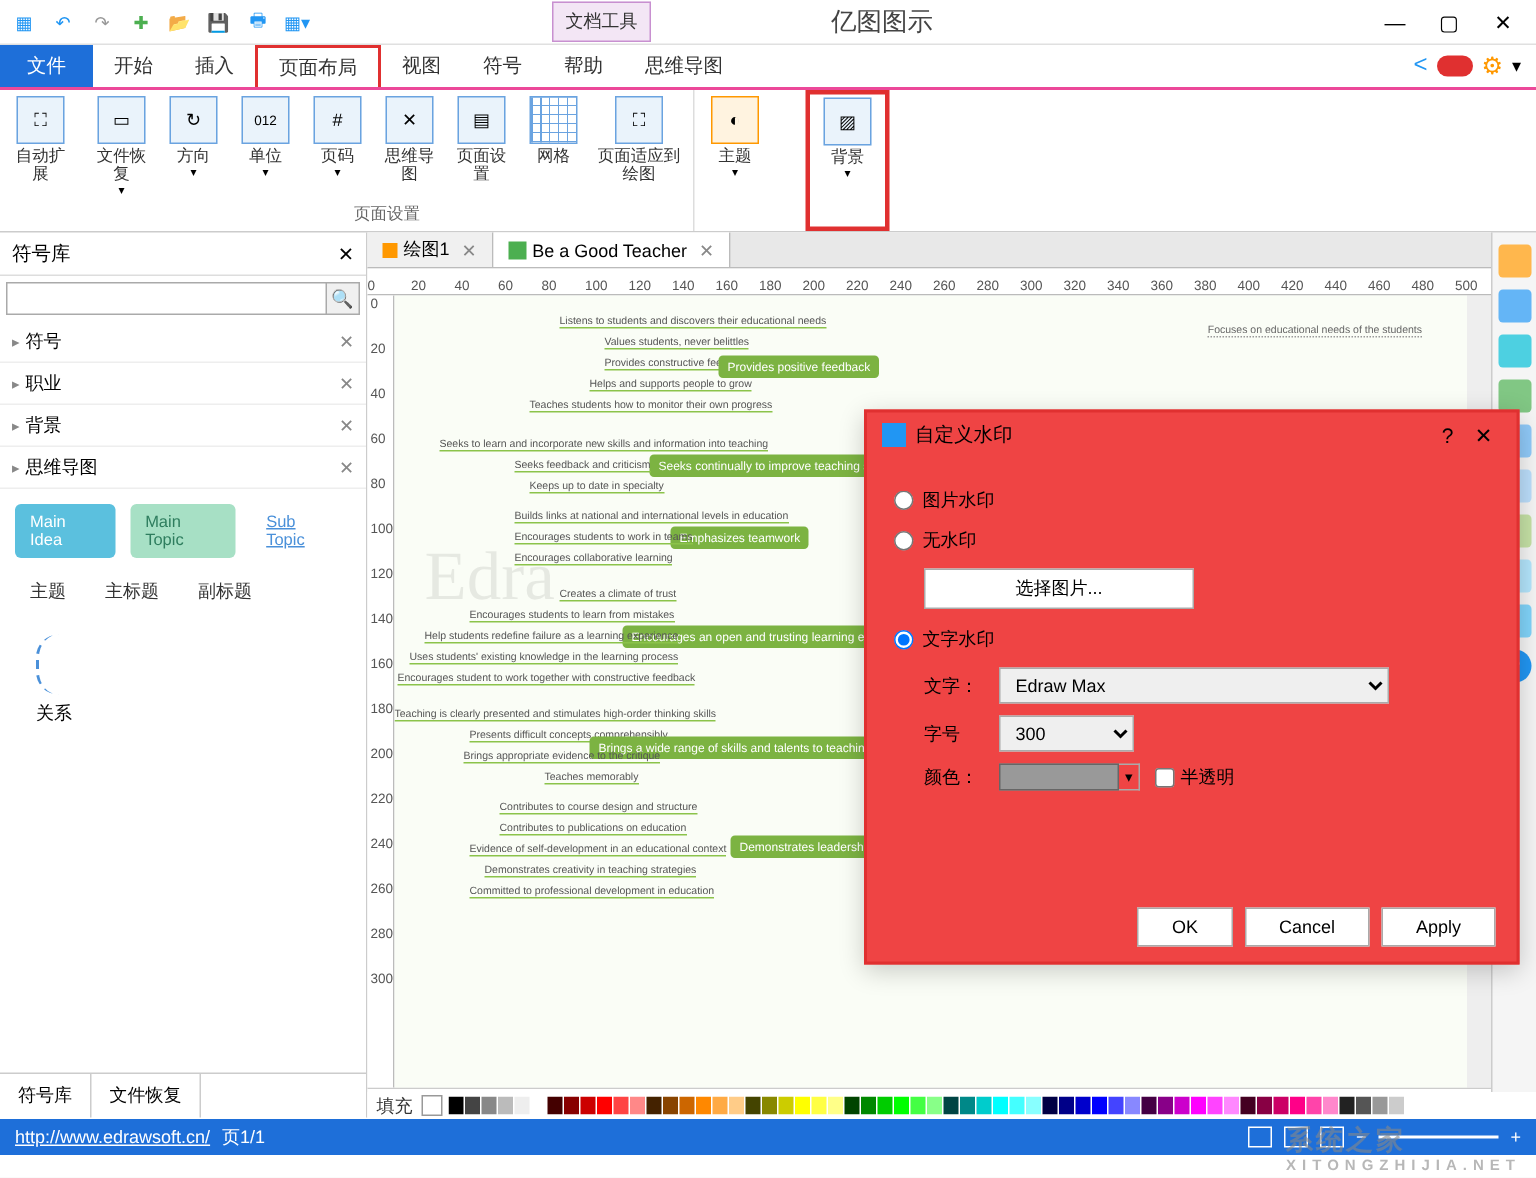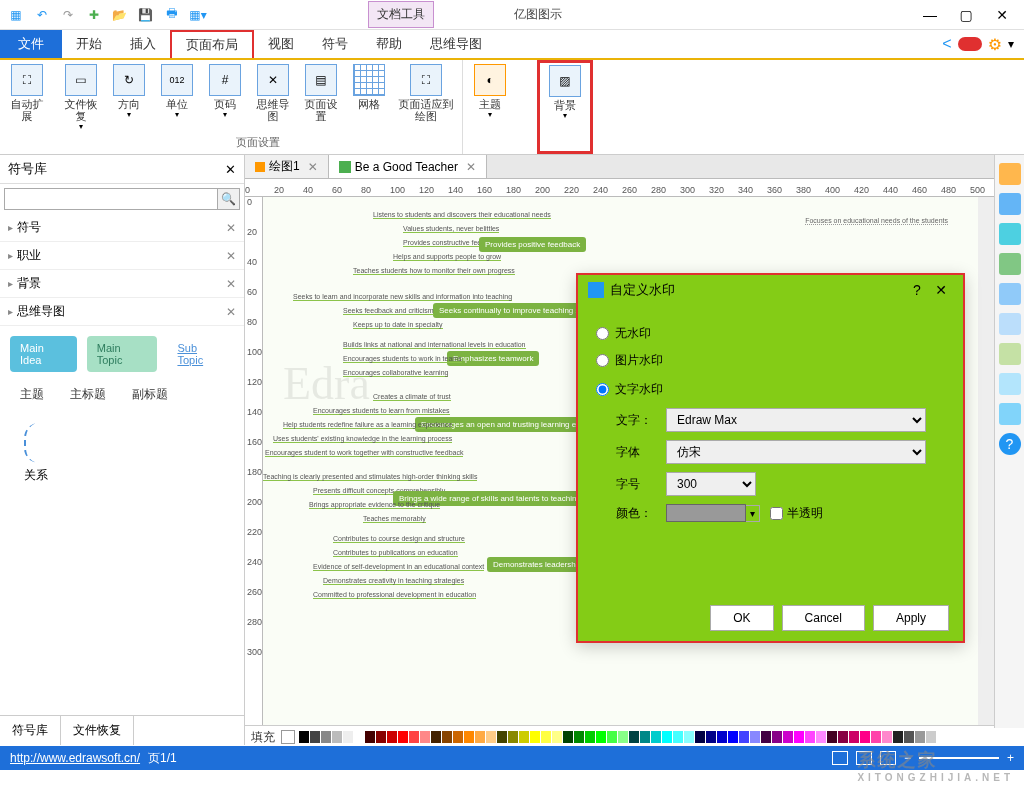--- a/index.html
+++ b/index.html
@@ -3,26 +3,26 @@
 <meta charset="utf-8">
 <style>
 * { margin: 0; padding: 0; box-sizing: border-box; font-family: "Microsoft YaHei", sans-serif; }
 body { width: 1024px; height: 785px; background: #fff; overflow: hidden; font-size: 12px; position: relative; }
 
 
 .title-bar { height: 30px; background: #fff; display: flex; align-items: center; border-bottom: 1px solid #e0e0e0; }
 .qat { display: flex; align-items: center; padding: 0 6px; gap: 6px; }
 .qat-icon { width: 20px; height: 20px; display: flex; align-items: center; justify-content: center; cursor: pointer; }
 .doc-tools-tab { background: #f3e6f5; border: 1px solid #c890d0; padding: 4px 8px; font-size: 12px; color: #333; margin-left: 154px; }
-.app-title { margin-left: 80px; color: #444; font-size: 12px; }
+.app-title { margin-left: 120px; color: #444; font-size: 17px; }
 .window-controls { margin-left: auto; display: flex; align-items: center; gap: 8px; padding-right: 8px; }
 .window-controls span { width: 28px; height: 20px; display: flex; align-items: center; justify-content: center; cursor: pointer; font-size: 14px; }
 
 
-.ribbon-tabs { height: 30px; display: flex; align-items: stretch; border-bottom: 2px solid #eab308; }
+.ribbon-tabs { height: 30px; display: flex; align-items: stretch; border-bottom: 2px solid #ec4899; }
 .file-tab { background: #1e6fd9; color: #fff; padding: 6px 18px; font-size: 13px; display: flex; align-items: center; }
 .rtab { padding: 6px 14px; color: #333; font-size: 13px; display: flex; align-items: center; cursor: pointer; }
 .rtab.active { border: 2px solid #e03030; border-bottom: none; }
 .share-area { margin-left: auto; display: flex; align-items: center; gap: 6px; padding-right: 10px; }
 .share-area .share-icon { color: #2196f3; font-size: 16px; }
 .red-blob { width: 24px; height: 14px; background: #e03030; border-radius: 7px; }
 .gear-icon { color: #ff9800; font-size: 16px; }
 
 
 .ribbon-body { height: 95px; display: flex; border-bottom: 1px solid #ccc; position: relative; }
@@ -90,21 +90,21 @@
 
 
 .right-toolbar { width: 30px; background: #f5f5f5; border-left: 1px solid #ccc; display: flex; flex-direction: column; gap: 8px; padding-top: 8px; align-items: center; }
 .right-toolbar div { width: 22px; height: 22px; background: #ddd; border-radius: 3px; cursor: pointer; }
 .rt1 { background: #ffb74d !important; }
 .rt2 { background: #64b5f6 !important; }
 .rt3 { background: #81c784 !important; }
 .rt7 { background: #2196f3 !important; border-radius: 50% !important; color: #fff; display: flex; align-items: center; justify-content: center; font-size: 14px; }
 
 
-.dialog { position: absolute; left: 576px; top: 273px; width: 389px; height: 370px; background: #84cc16; border: 2px solid #e03030; box-shadow: 0 4px 16px rgba(0,0,0,0.2); z-index: 100; display: flex; flex-direction: column; }
+.dialog { position: absolute; left: 576px; top: 273px; width: 437px; height: 370px; background: #ef4444; border: 2px solid #e03030; box-shadow: 0 4px 16px rgba(0,0,0,0.2); z-index: 100; display: flex; flex-direction: column; }
 .dialog-title { height: 30px; display: flex; align-items: center; padding: 0 10px; }
 .dialog-title .ico { width: 16px; height: 16px; background: #2196f3; margin-right: 6px; }
 .dialog-title .t { font-size: 13px; }
 .dialog-title .spacer { flex: 1; }
 .dialog-title .help, .dialog-title .close { width: 24px; text-align: center; cursor: pointer; font-size: 14px; }
 .dialog-body { padding: 10px 18px; flex: 1; }
 .radio-row { display: flex; align-items: center; margin: 10px 0; font-size: 12px; }
 .radio-row input[type=radio] { margin-right: 6px; }
 .sub-section { padding-left: 20px; margin-bottom: 12px; }
 .btn-select-img { border: 1px solid #aaa; padding: 4px 60px; font-size: 12px; background: #fff; cursor: pointer; }
@@ -496,40 +496,37 @@
   <div class="dialog-title">
     <span class="ico"></span>
     <span class="t">自定义水印</span>
     <span class="spacer"></span>
     <span class="help">?</span>
     <span class="close">✕</span>
   </div>
   <div class="dialog-body">
     <div class="radio-row">
         <input type="radio" name="wm" style="">
-        <span>无水印</span>
+        <span>图片水印</span>
       </div>
     <div class="radio-row">
         <input type="radio" name="wm" style="">
-        <span>图片水印</span>
+        <span>无水印</span>
       </div>
     <div class="sub-section">
+      <button class="btn-select-img">选择图片...</button>
     </div>
     <div class="radio-row">
         <input type="radio" name="wm" checked="" style="">
         <span>文字水印</span>
       </div>
     <div class="sub-section">
       <div class="form-row">
           <span class="lbl">文字：</span>
           <select class="wide"><option>Edraw Max</option></select>
-        </div>
-      <div class="form-row">
-          <span class="lbl">字体</span>
-          <select class="wide"><option>仿宋</option></select>
         </div>
       <div class="form-row">
           <span class="lbl">字号</span>
           <select class="med"><option>300</option></select>
         </div>
       <div class="form-row">
           <span class="lbl">颜色：</span>
           <span class="color-box"></span>
           <span class="chev">▾</span>
           <label class="checkbox-inline">

